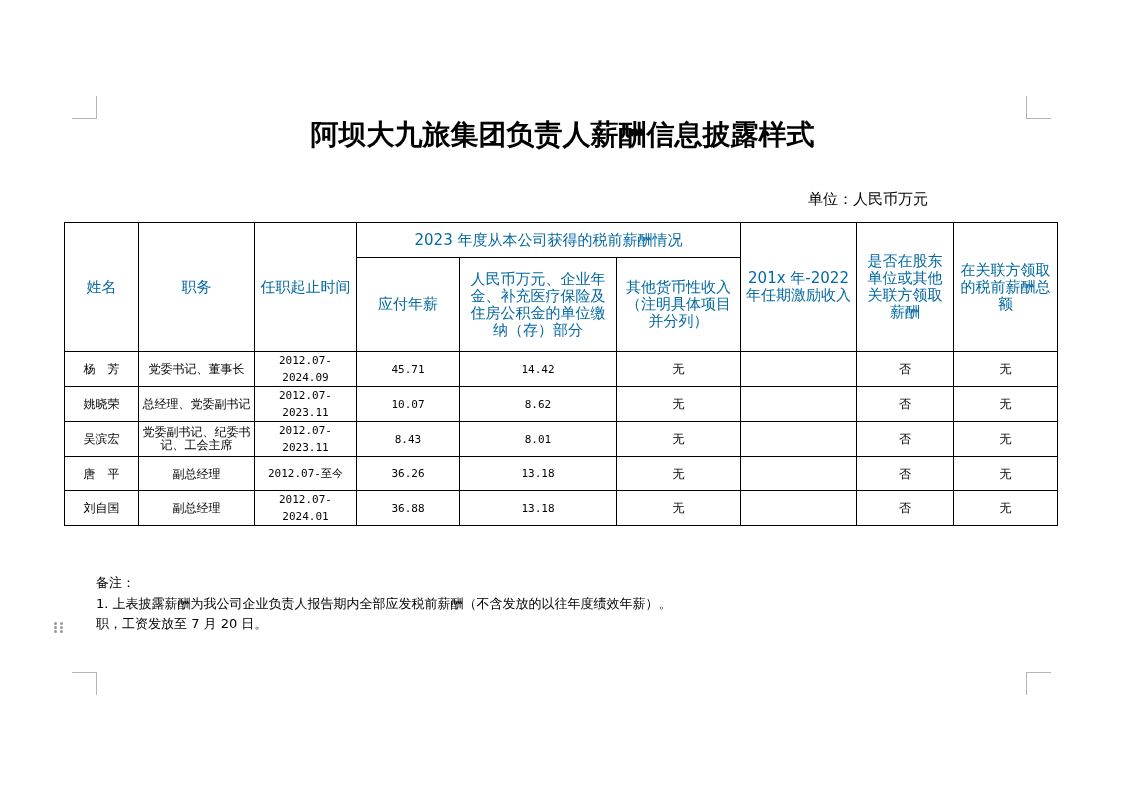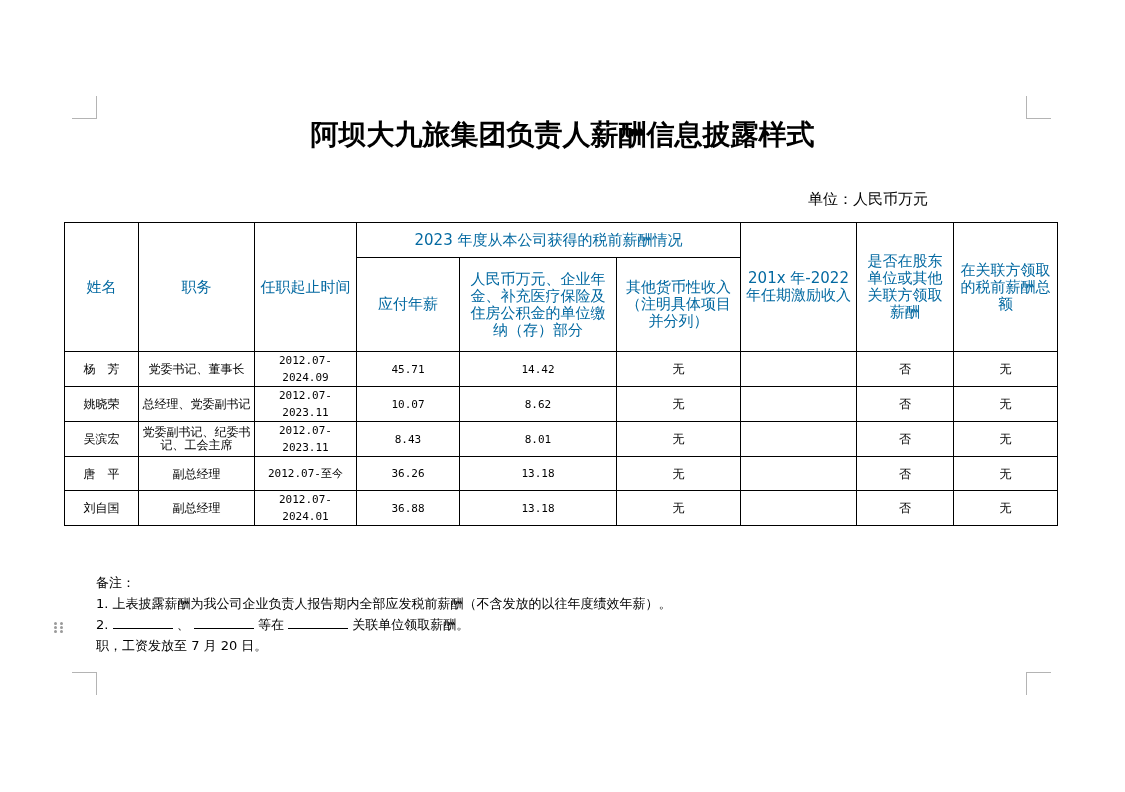--- a/index.html
+++ b/index.html
@@ -140,23 +140,14 @@
     <i style="left:6px;top:0"></i>
   <i style="left:0;top:4px"></i>
     <i style="left:6px;top:4px"></i>
   <i style="left:0;top:8px"></i>
     <i style="left:6px;top:8px"></i>
 </div>
 
 <div class="notes">
   <div class="line">备注：</div>
   <div class="line">1. 上表披露薪酬为我公司企业负责人报告期内全部应发税前薪酬（不含发放的以往年度绩效年薪）。</div>
-  <div class="line">
-    <span>2. </span>
-    <span class="blank" style="width:60px"></span>
-    <span>、</span>
-    <span class="blank" style="width:60px"></span>
-    <span>等在</span>
-    <span class="blank" style="width:60px"></span>
-    <span>关联单位领取薪酬。</span>
-  </div>
   <div class="line">职，工资发放至 7 月 20 日。</div>
 </div>
 
 </body></html>

